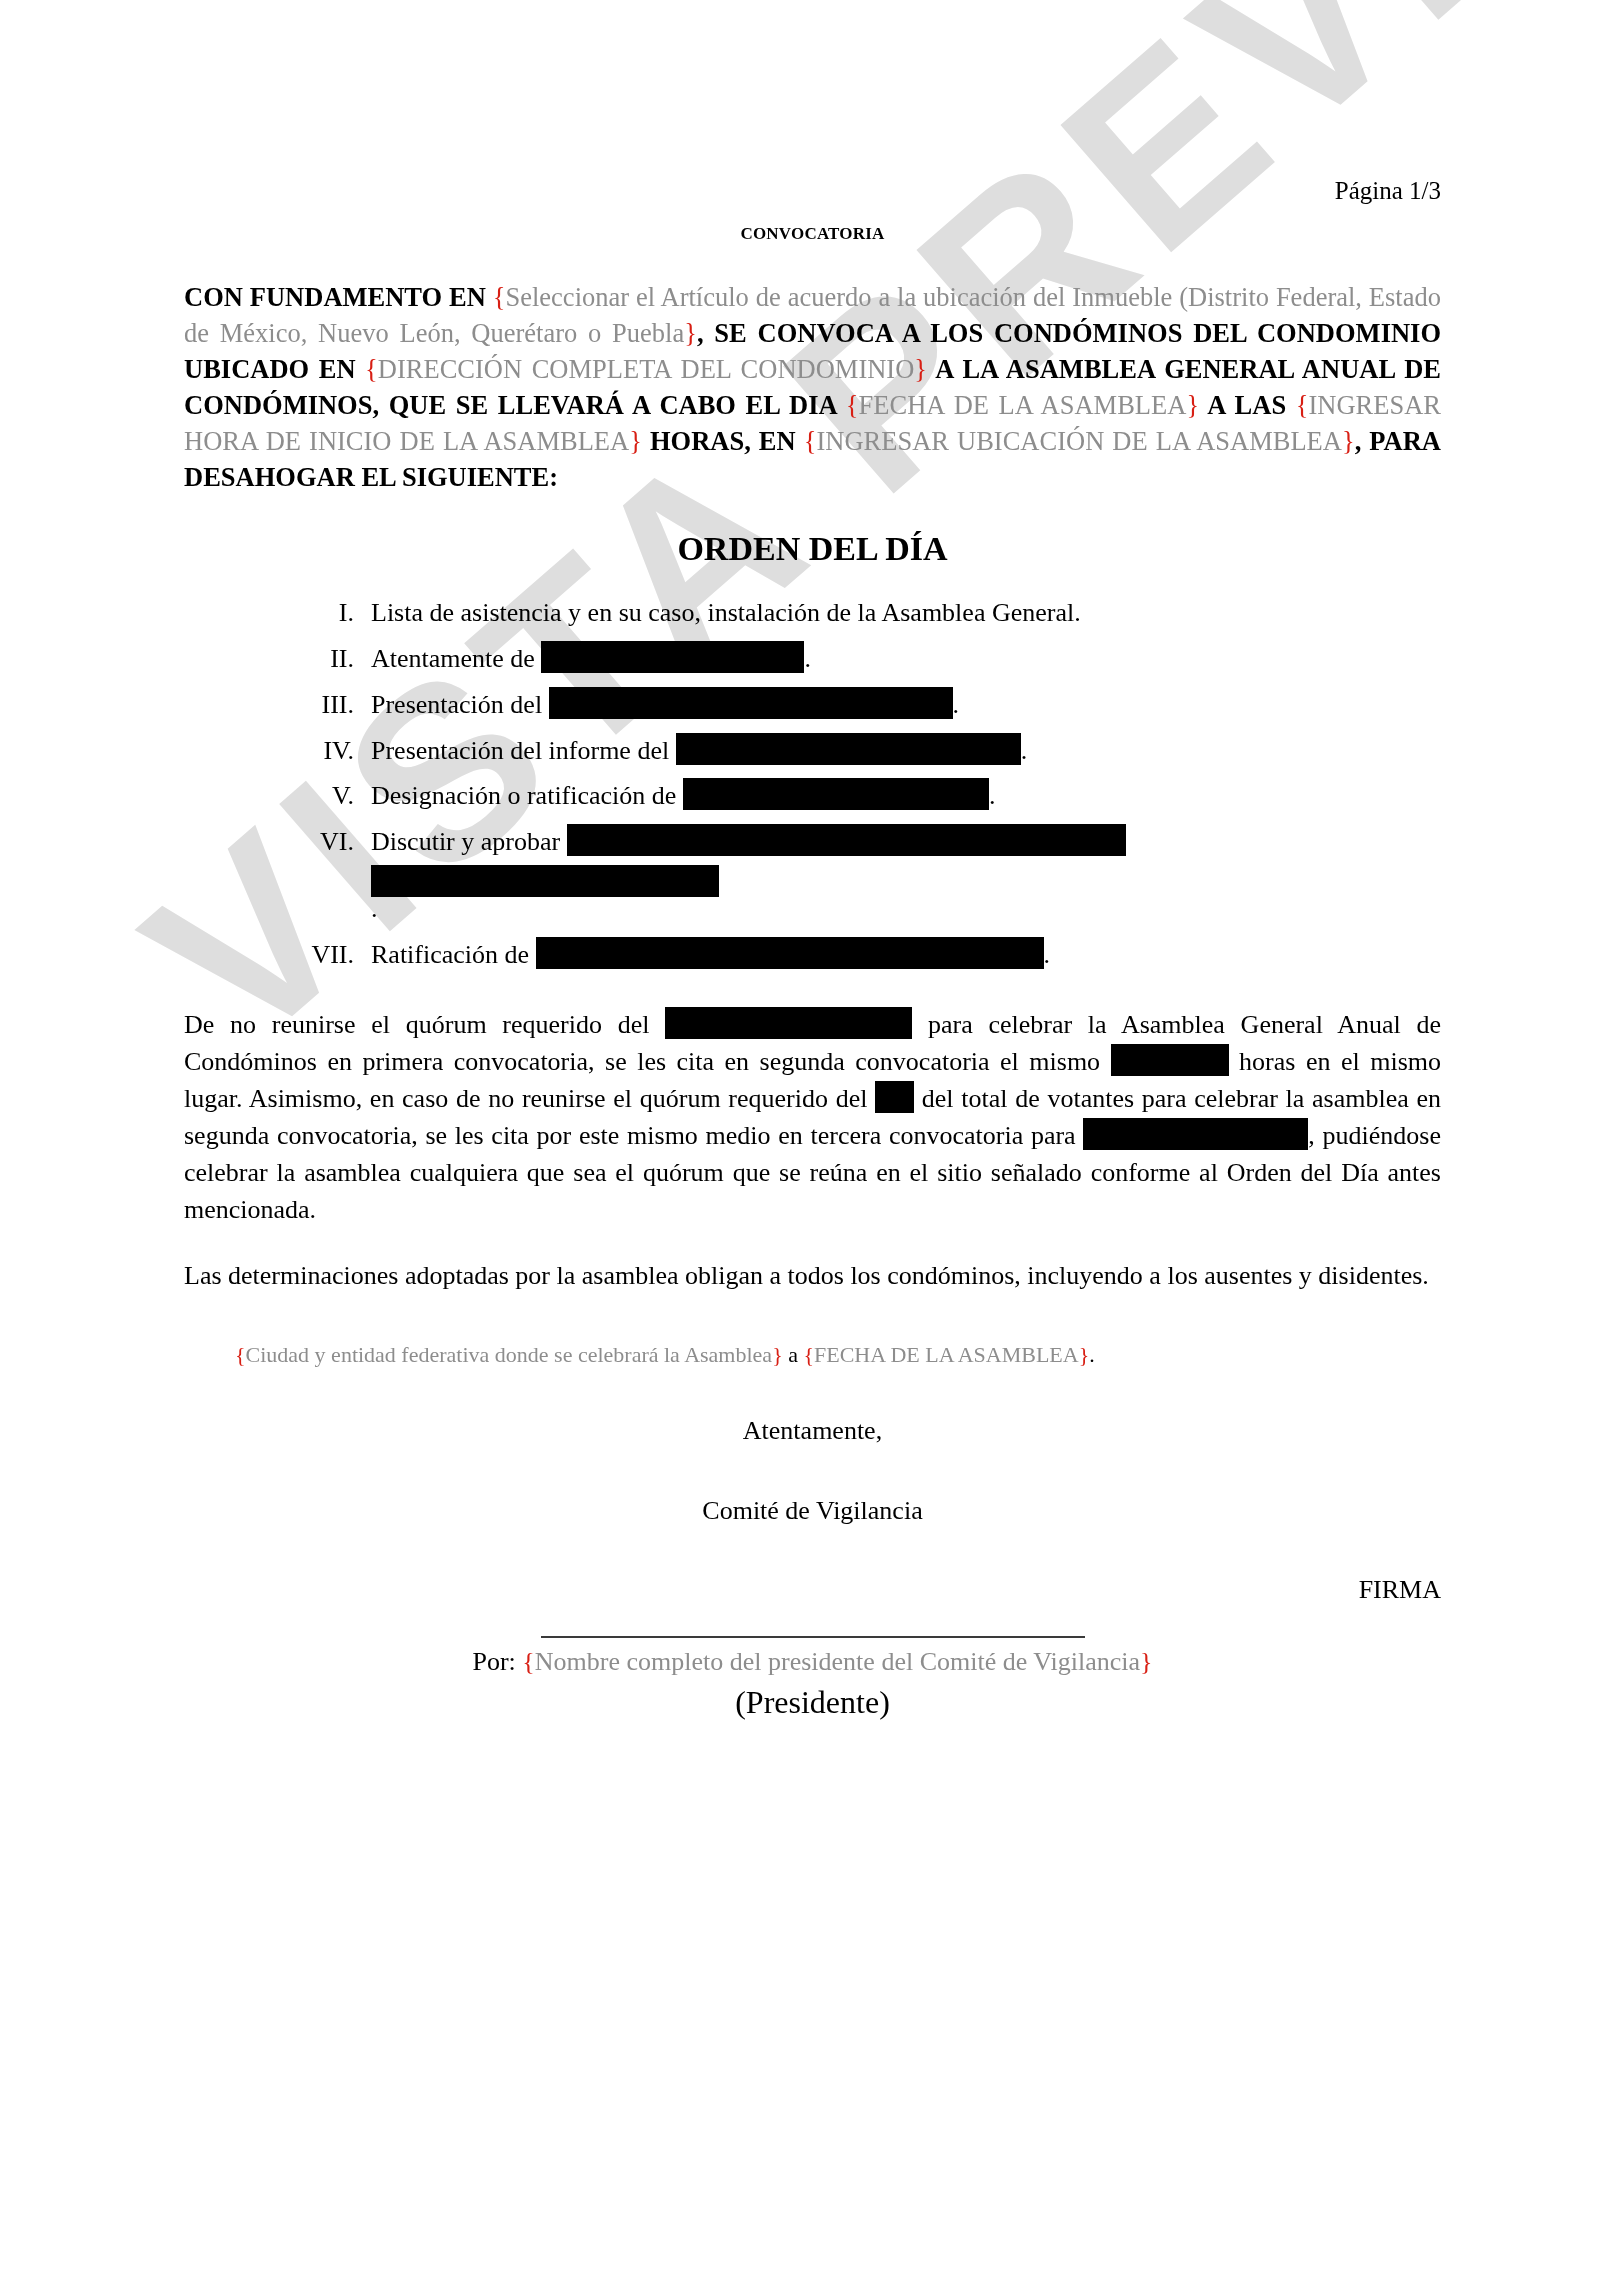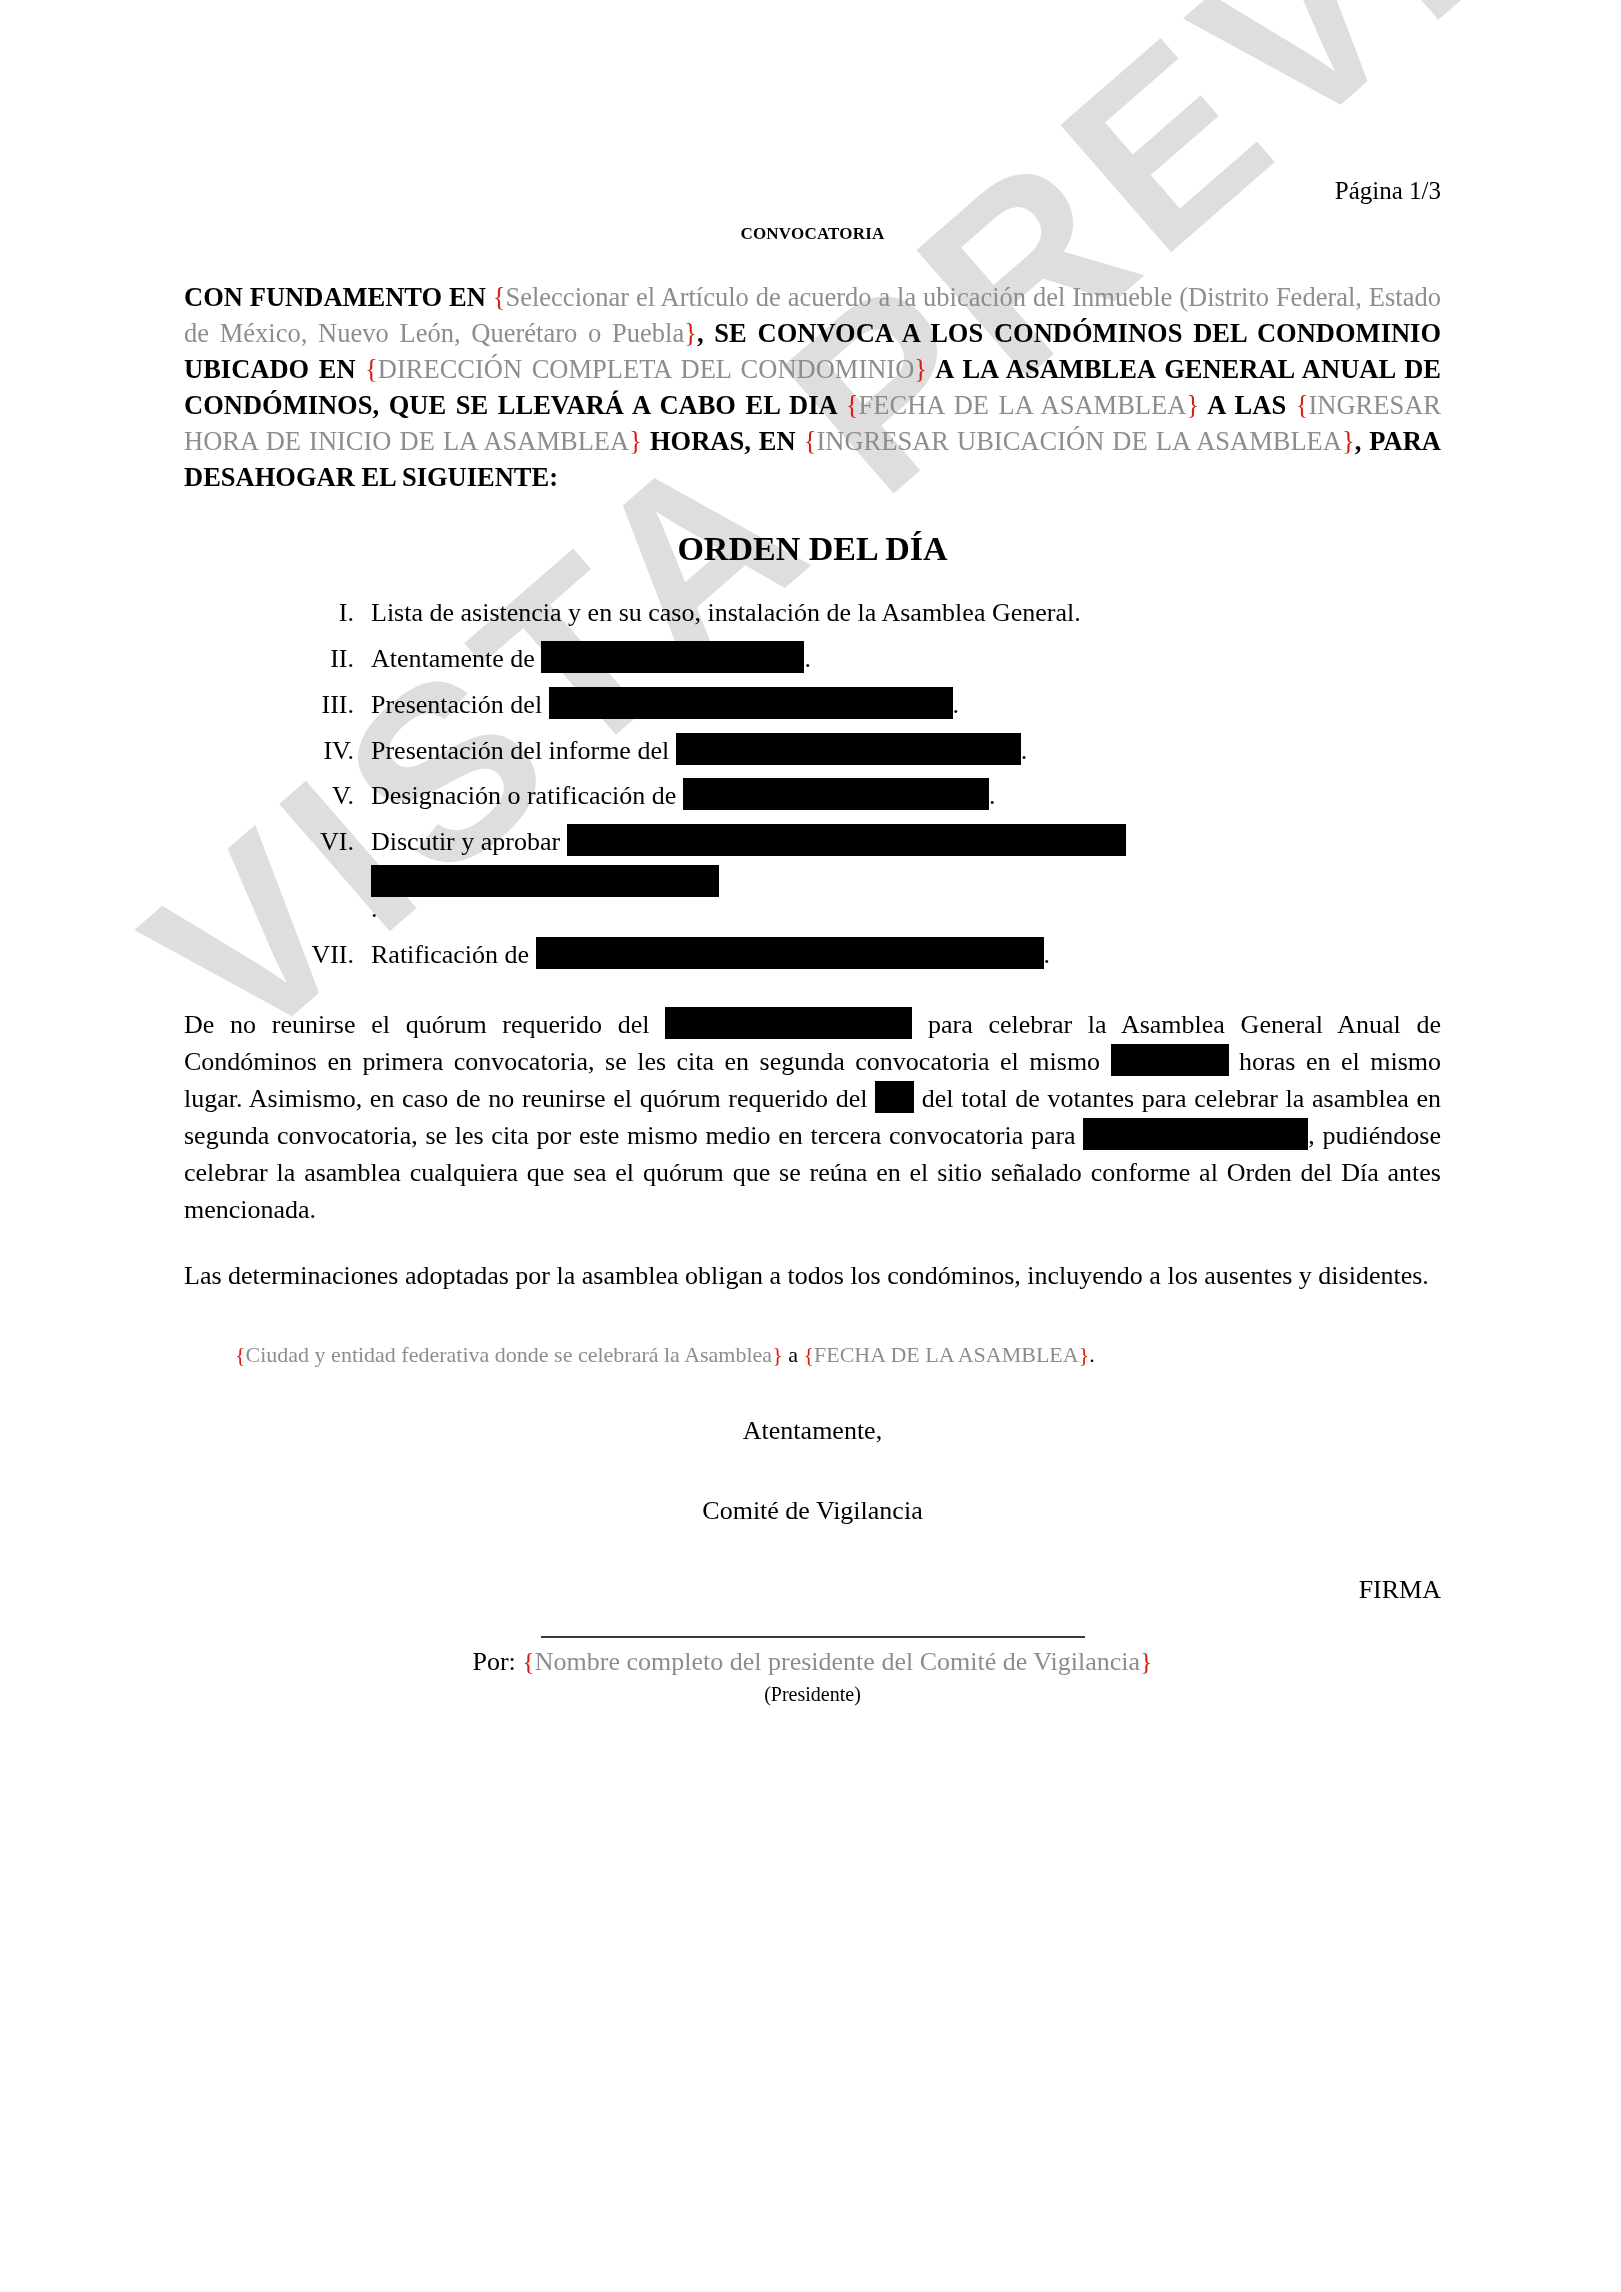--- a/index.html
+++ b/index.html
@@ -157,21 +157,21 @@
     margin: 27.4px auto 5.9px auto;
   }
   .sig-by {
     text-align: center;
     font-size: 26px;
     line-height: 1.35;
     margin: 0;
   }
   .sig-role {
     text-align: center;
-    font-size: 20px;
+    font-size: 32px;
     line-height: 1.35;
     margin: 2px 0 0 0;
     font-family: Liberation Serif, serif;
   }
 </style>
 </head>
 <body>
 
 <div id="watermark-layer">
   <div id="watermark-text">VISTA PREVIA</div>

